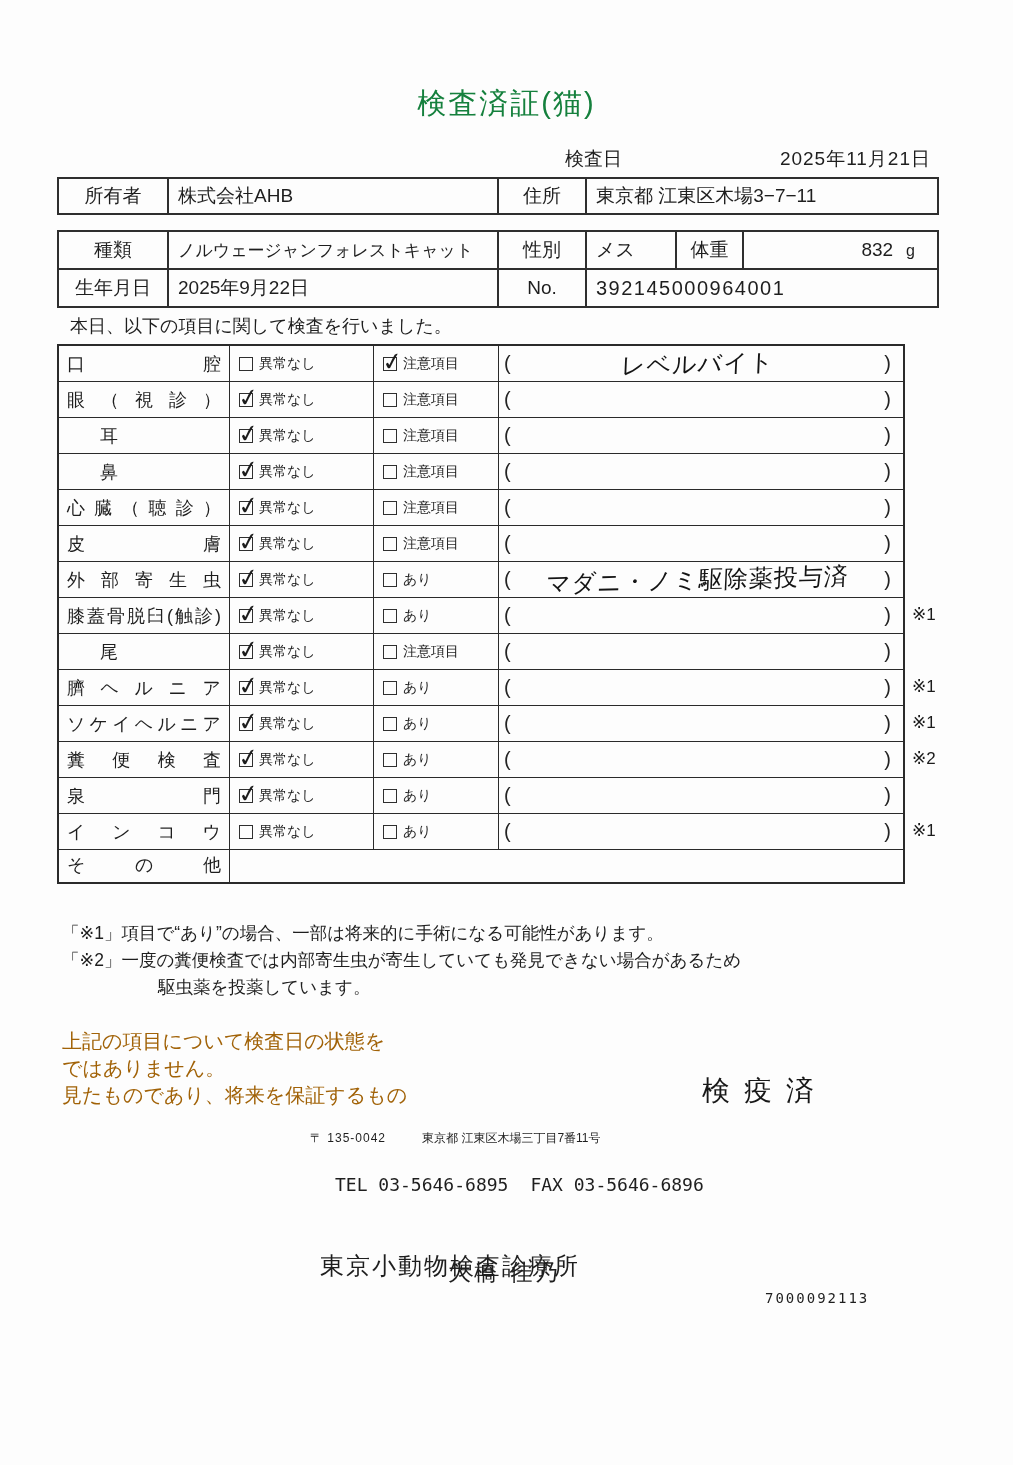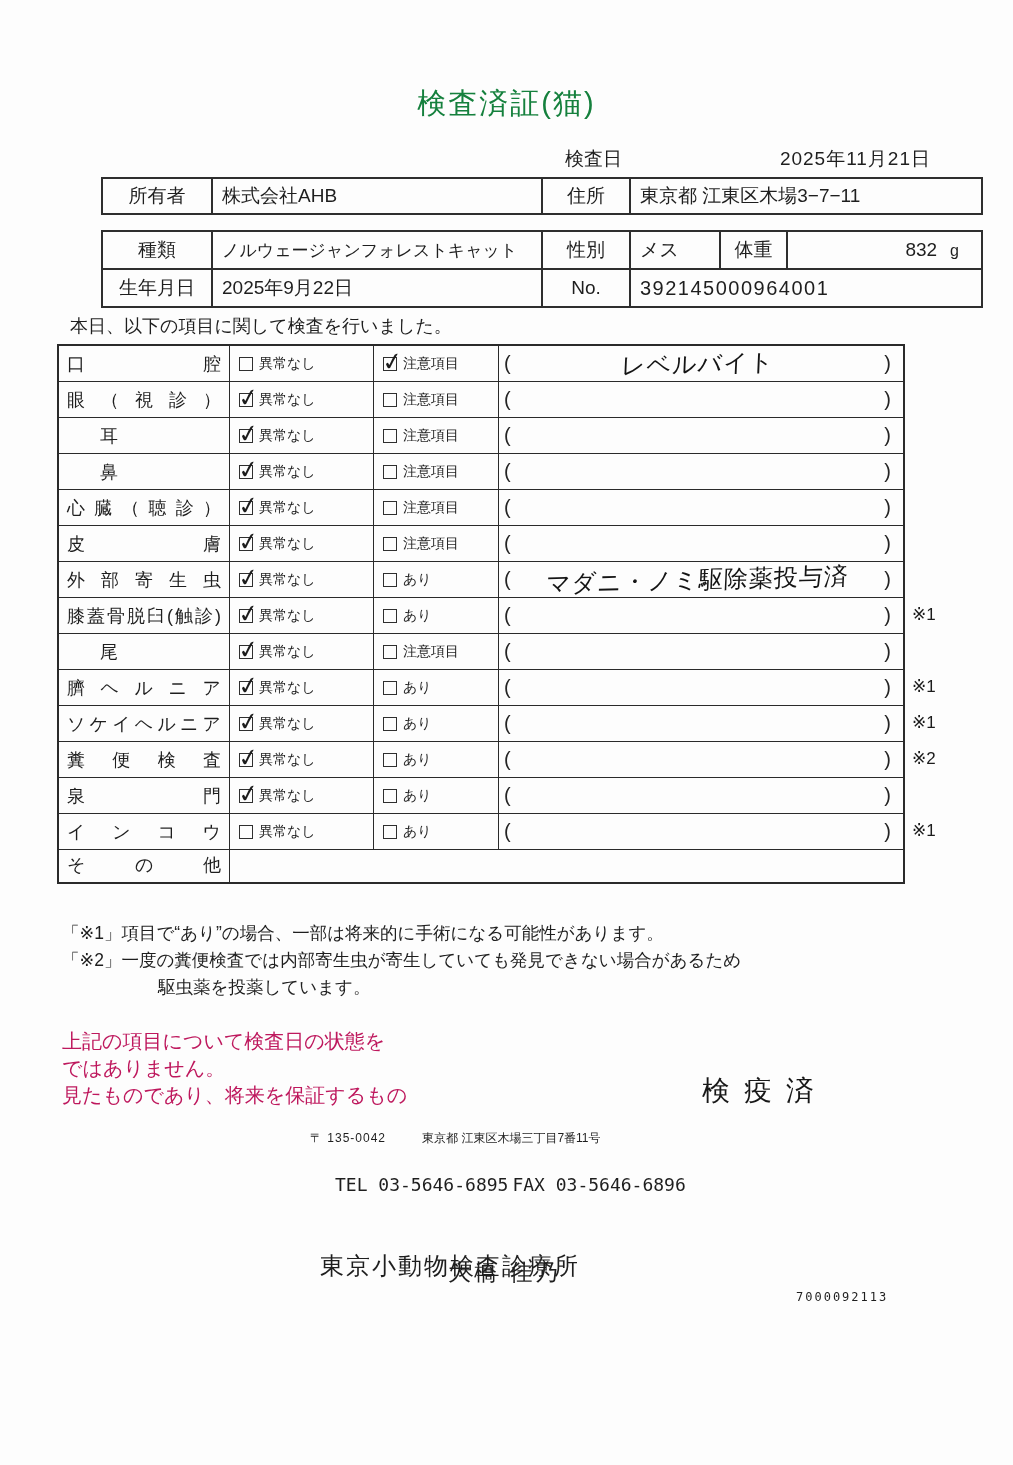--- a/index.html
+++ b/index.html
@@ -17,21 +17,21 @@
   }
   .title {
     position:absolute; top:84px; left:0; width:100%;
     text-align:center; font-size:29px; letter-spacing:2px; color:#15803d;
   }
   .date-row { position:absolute; top:146px; left:57px; width:880px; height:24px; font-size:19px; }
   .date-label { position:absolute; left:508px; top:0; }
   .date-value { position:absolute; right:6px; top:0; letter-spacing:1px; }
 
   table { border-collapse:collapse; table-layout:fixed; }
-  .info-table { position:absolute; left:57px; font-size:19px; background:#fdfdfd;margin-left:44px; }
+  .info-table { position:absolute; left:57px; font-size:19px; background:#fdfdfd; }
   .info-table td { border:2px solid #2e2e2e; padding:0 9px; overflow:hidden; white-space:nowrap; }
   .owner-table { top:177px; }
   .owner-table td { height:36px; }
   .animal-table { top:230px; }
   .animal-table td { height:38px; }
   td.lab { text-align:center; padding:0 2px; }
   td.val { text-align:left; }
   td.weight-val { text-align:right; padding-right:22px; }
   .unit { font-size:16px; margin-left:13px; }
   .no-val { letter-spacing:1.5px; font-size:20px; }
@@ -64,31 +64,31 @@
   .cb { position:relative; display:inline-block; width:14px; height:14px;
         border:1.6px solid #2f2f2f; margin-right:6px; flex:0 0 14px; background:transparent; }
   .cb.checked::after {
     content:"✓"; position:absolute; left:-2px; top:-11px;
     font-size:25px; color:#1b1b1b; transform:rotate(-8deg);
   }
 
   .footnotes { position:absolute; top:920px; left:62px; font-size:17.5px; line-height:27px; }
   .fn-indent { padding-left:96px; }
 
-  .disclaimer { position:absolute; top:1028px; left:62px; font-size:20px; line-height:27px; color:#be185d; }
+  .disclaimer { position:absolute; top:1028px; left:62px; font-size:20px; line-height:27px; color:#a16207; }
 
   .stamp { position:absolute; top:1072px; left:702px; font-size:28px; letter-spacing:14px; color:#181818; white-space:nowrap; }
 
   .addr-line { position:absolute; top:1130px; left:310px; font-size:12px; white-space:nowrap; }
   .addr-line .postal { margin-right:36px; letter-spacing:1px; }
   .tel-line { position:absolute; top:1174px; left:335px; font-size:18px; font-family:"DejaVu Sans Mono","Liberation Mono",monospace; white-space:nowrap; }
-  .tel-line .tel { margin-right:4px; }
+  .tel-line .tel { margin-right:22px; }
   .clinic-name { position:absolute; top:1222px; left:320px; font-size:24px; letter-spacing:2px;margin-top:28px; }
   .staff-name { position:absolute; top:1257px; left:448px; font-size:23px; letter-spacing:3px; }
-  .serial { position:absolute; top:1290px; left:796px; font-size:12px; letter-spacing:2px; font-family:"DejaVu Sans Mono","Liberation Mono",monospace; }
+  .serial { position:absolute; top:1290px; left:765px; font-size:14px; letter-spacing:2px; font-family:"DejaVu Sans Mono","Liberation Mono",monospace; }
 </style>
 </head>
 <body>
 
 <div class="page">
 
   <div class="title">検査済証(猫)</div>
 
   <div class="date-row">
     <span class="date-label">検査日</span>

